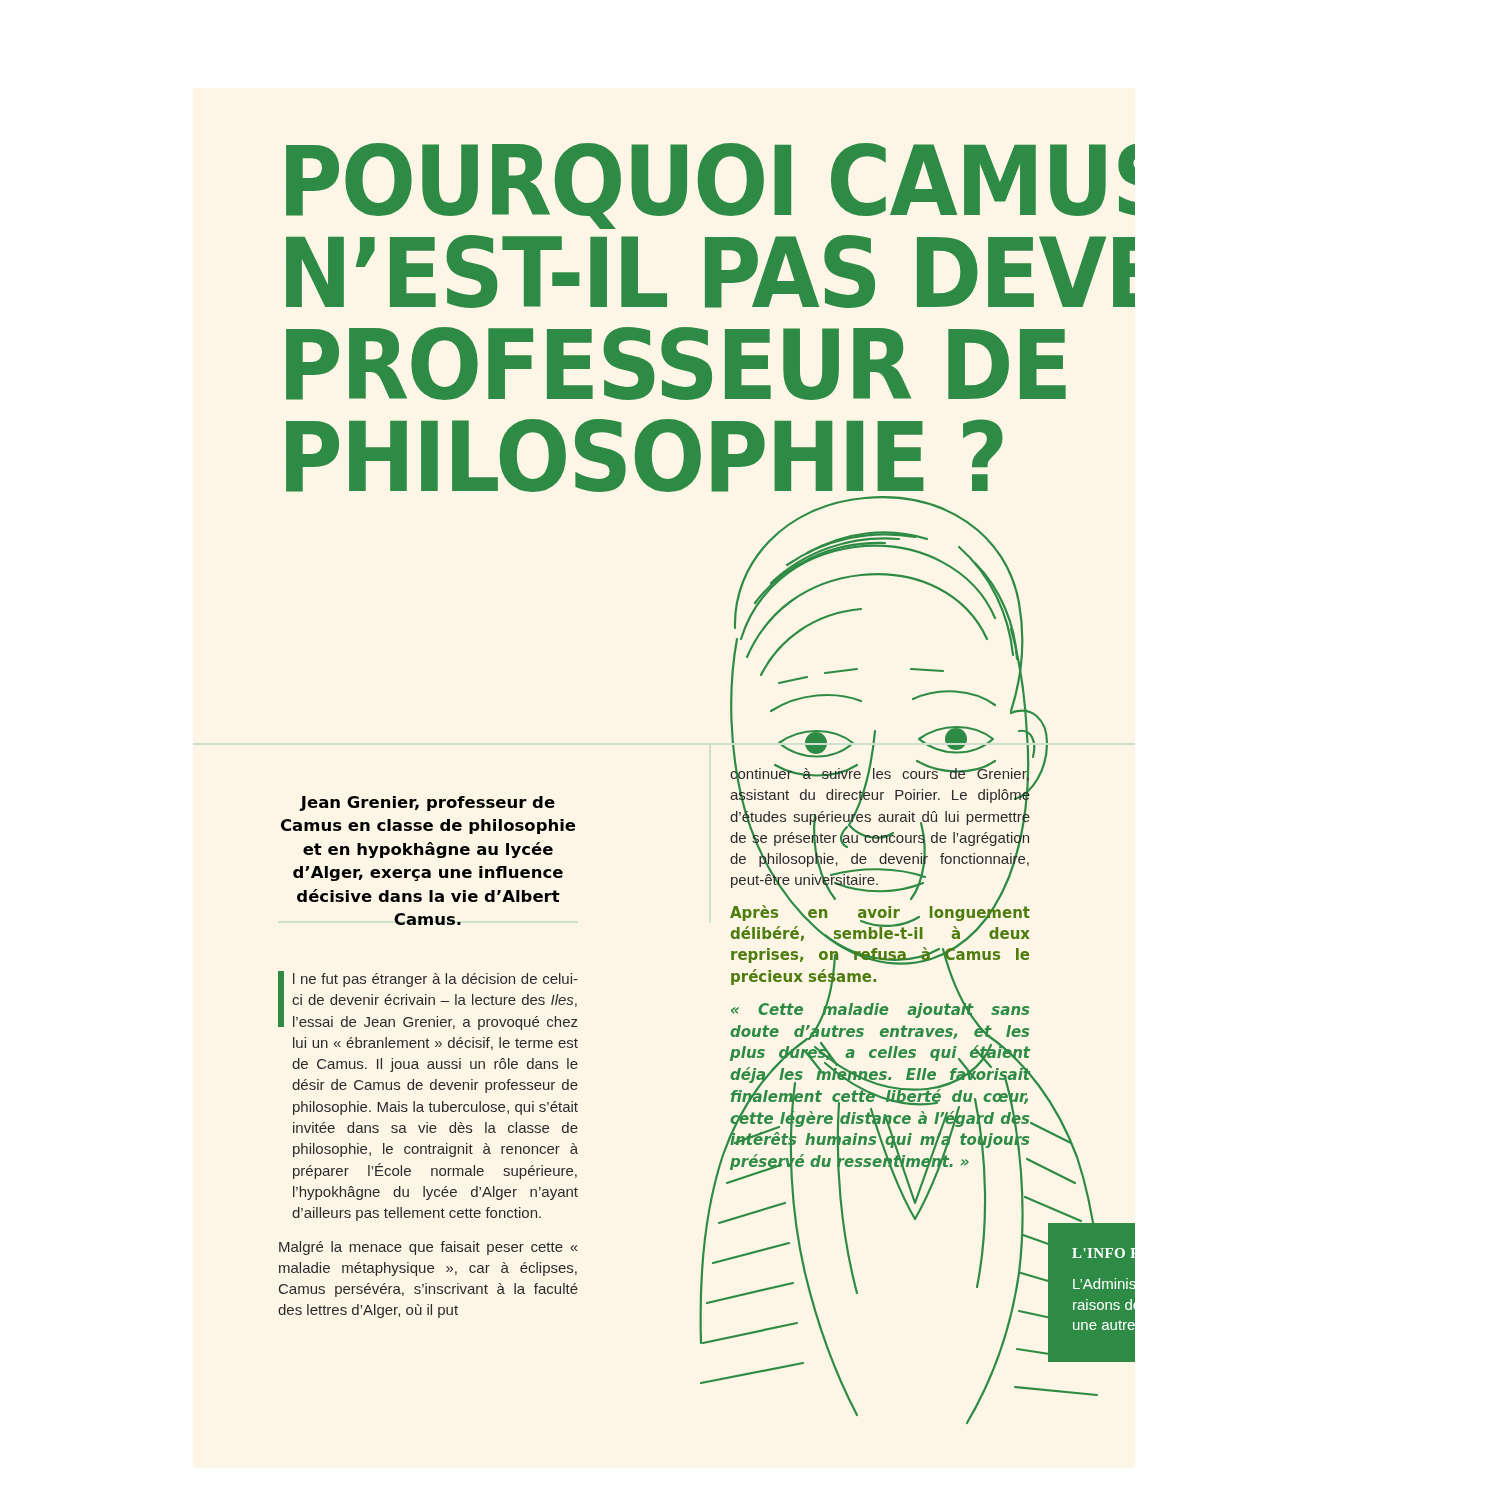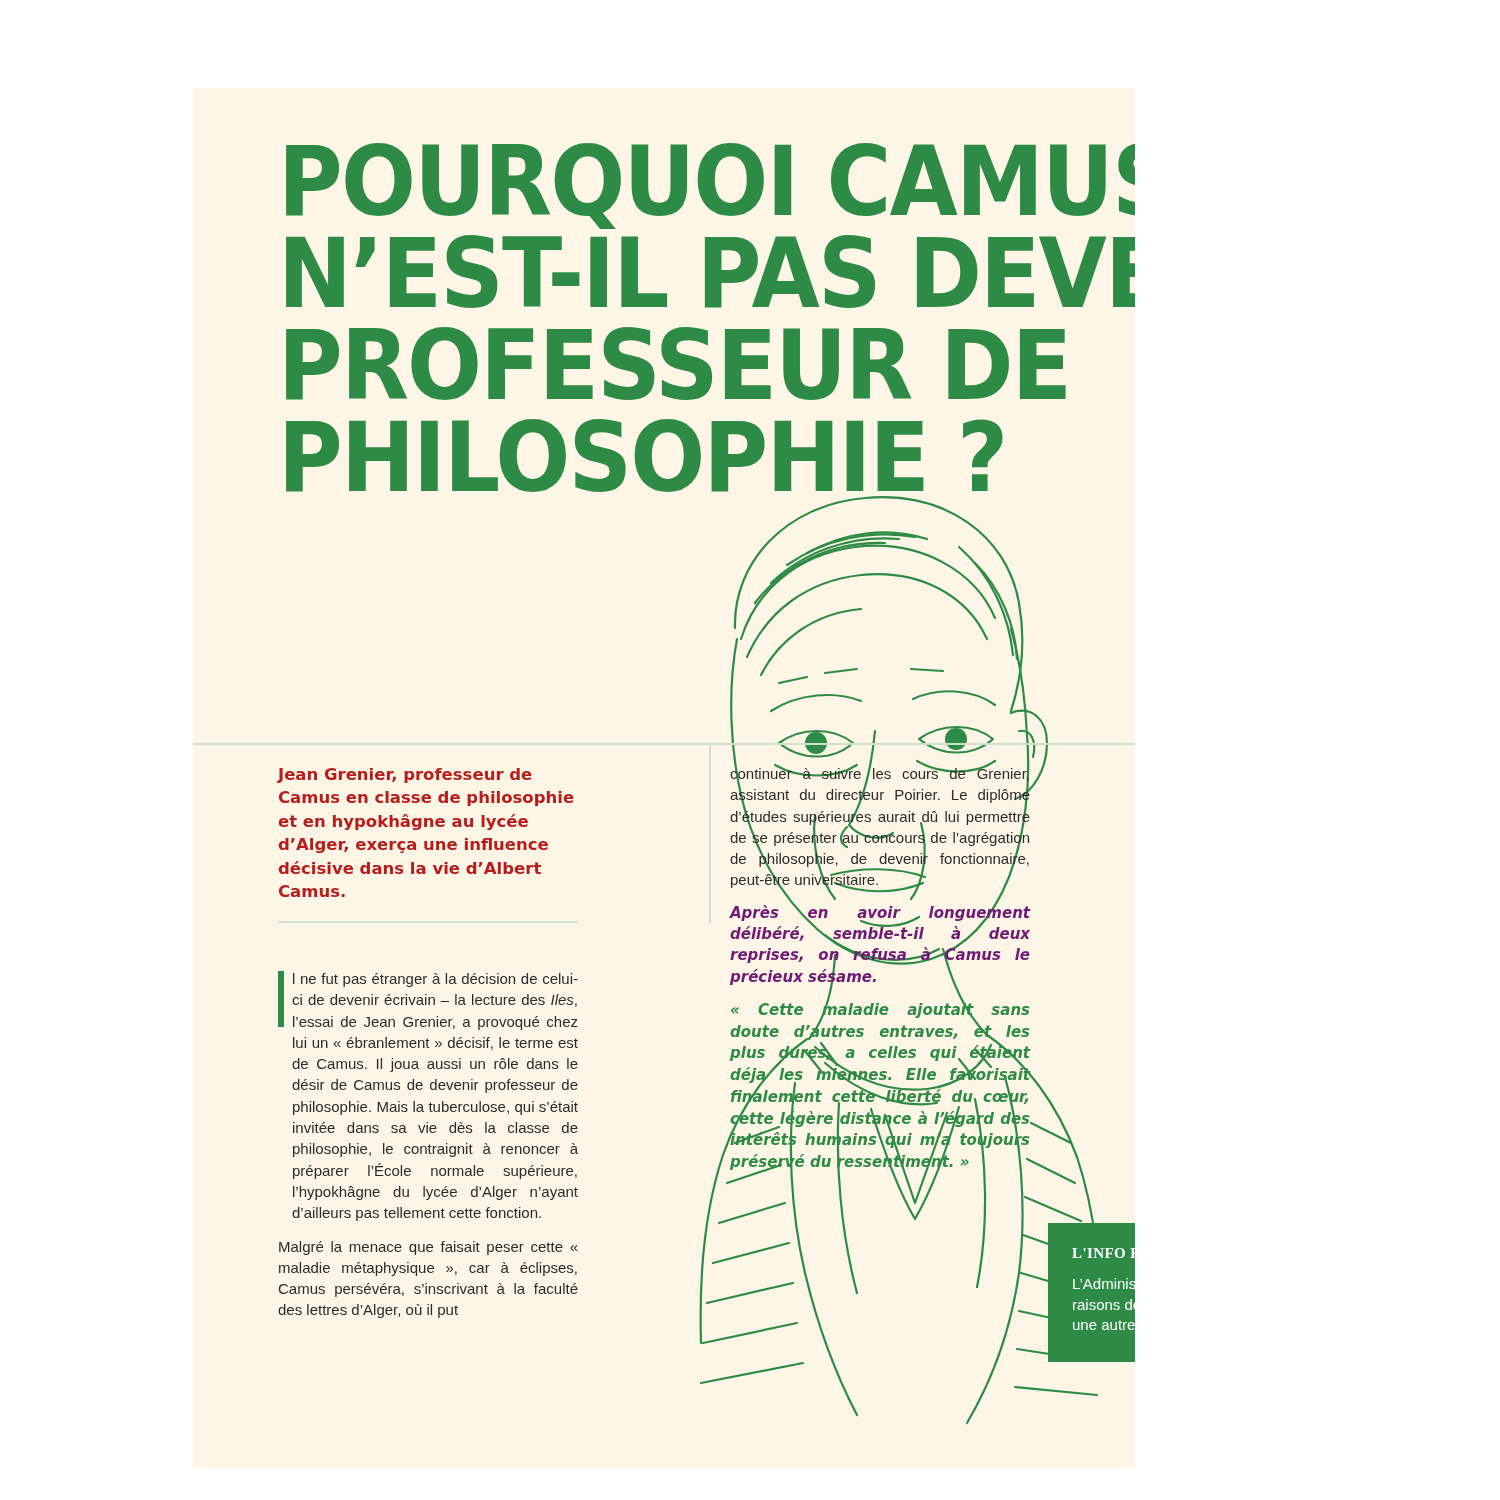--- a/index.html
+++ b/index.html
@@ -59,27 +59,28 @@
     top: 655px;
     width: 1114px;
     height: 2px;
     background: #cfe0cd;
   }
 
   
   .standfirst {
     position: absolute;
     left: 85px;
-    top: 675px;
+    top: 703px;
     width: 300px;
     font-family: "DejaVu Sans", sans-serif;
     font-weight: bold;
     font-size: 16.5px;
     line-height: 1.42;
-    color: #b91c1c;
+    color: #000000;
+    text-align: center;
   }
   .rule-standfirst {
     position: absolute;
     left: 85px;
     top: 833px;
     width: 300px;
     height: 2px;
     background: #cfe0cd;
   }
   .rule-vert {
@@ -116,22 +117,21 @@
     top: 3px;
     width: 6px;
     height: 56px;
     background: #2e8b46;
   }
   em.italic { font-style: italic; }
 
   .lead-bold {
     font-family: "DejaVu Sans", sans-serif;
     font-weight: bold;
-    color: #701a75;
-    font-style: italic;
+    color: #4d7c0f;
   }
   .pullquote {
     font-family: "DejaVu Sans", sans-serif;
     font-weight: bold;
     font-style: italic;
     color: #2e8b46;
     font-size: 15px;
     line-height: 1.45;
   }
 

